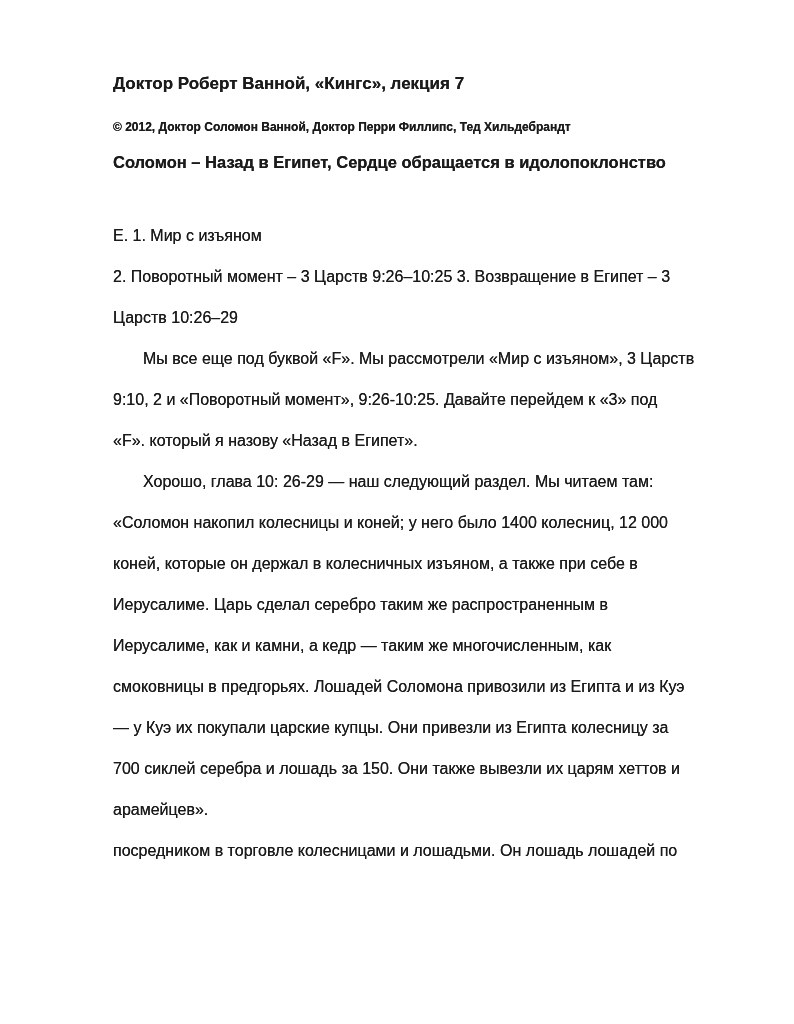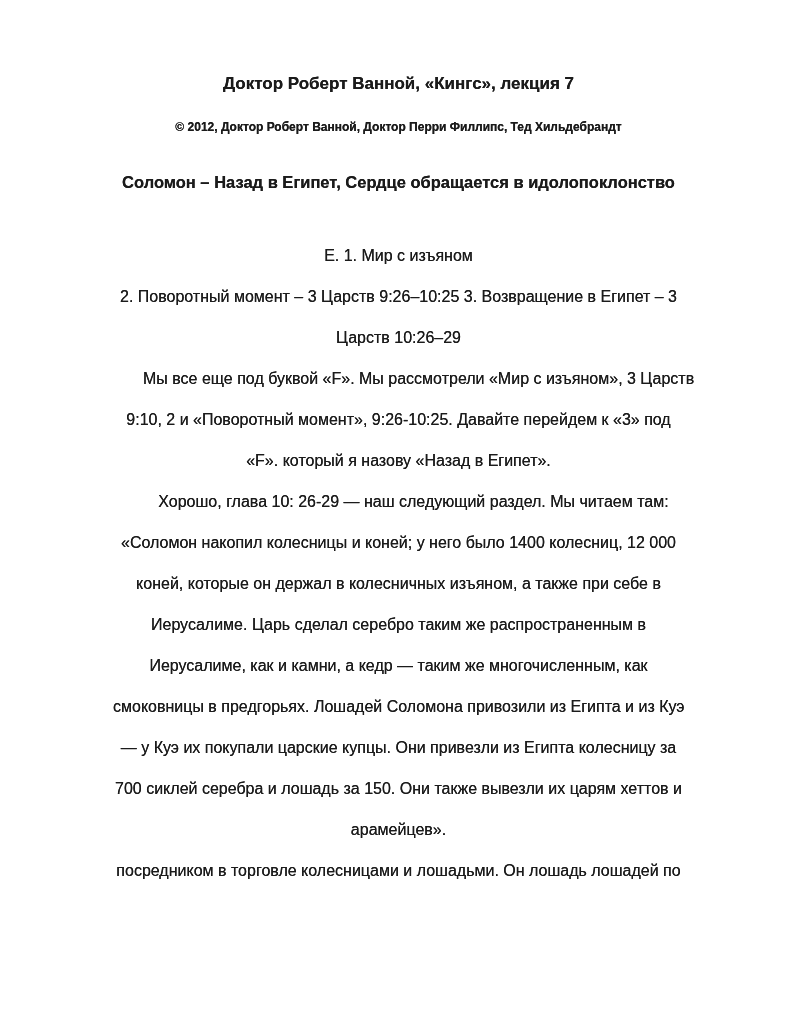--- a/index.html
+++ b/index.html
@@ -11,40 +11,39 @@
     position: relative;
     width: 794px;
     height: 966px;
     background: #ffffff;
     overflow: hidden;
     font-family: "Liberation Sans", "DejaVu Sans", sans-serif;
     color: #1b1b1b;
     box-sizing: border-box;
     padding: 73px 110px 0 113px;
     text-shadow: 0 0 0.4px #222; 
-    text-align: center;
   }
   .title {
     font-size: 17px;
     font-weight: 700;
     line-height: 22px;
     white-space: nowrap;
   }
   .copyright {
     font-size: 12px;
     font-weight: 700;
     line-height: 16px;
     margin-top: 24px;
     white-space: nowrap;
   }
   .subtitle {
     font-size: 16.5px;
     font-weight: 700;
     line-height: 22px;
-    margin-top: 36px;
+    margin-top: 16px;
     white-space: nowrap;
   }
   .body-text {
     margin-top: 42px;
     font-size: 16px;
   }
   .body-text .line {
     line-height: 41px;
     height: 41px;
     white-space: nowrap;
@@ -52,21 +51,21 @@
   .body-text .line.indent {
     padding-left: 30px;
   }
 </style>
 </head>
 <body>
 
 <div class="page">
   <div class="title">Доктор Роберт Ванной, «Кингс», лекция 7</div>
 
-  <div class="copyright">© 2012, Доктор Роберт Ванной, Доктор Перри Филлипс, Тед Хильдебрандт</div>
+  <div class="copyright">© 2012, Доктор Соломон Ванной, Доктор Перри Филлипс, Тед Хильдебрандт</div>
 
   <div class="subtitle">Соломон – Назад в Египет, Сердце обращается в идолопоклонство</div>
 
   <div class="body-text">
     <div>
         <div class="line">Е. 1. Мир с изъяном</div>
         <div class="line">2. Поворотный момент – 3 Царств 9:26–10:25 3. Возвращение в Египет – 3</div>
         <div class="line">Царств 10:26–29</div>
       </div>
 

